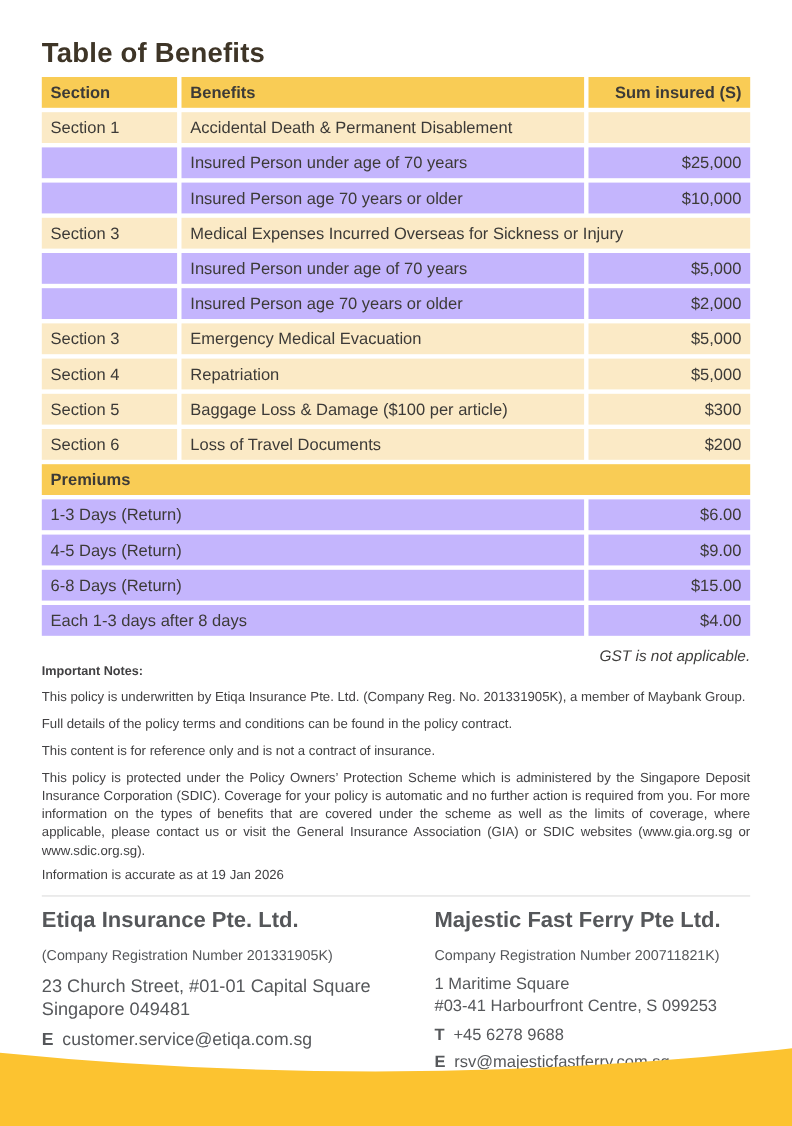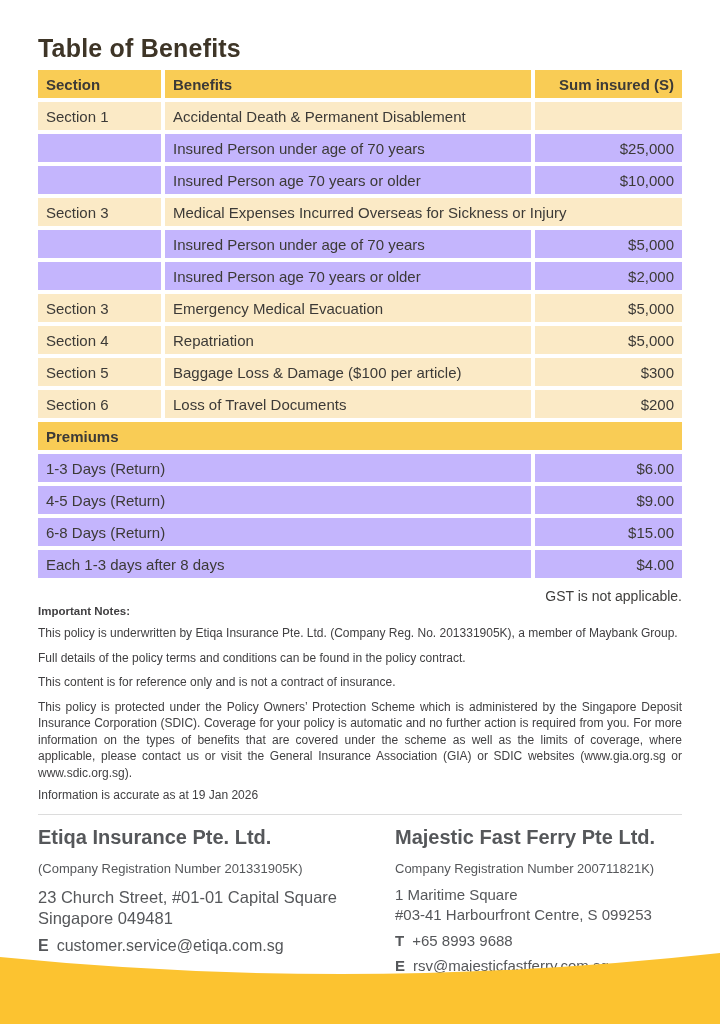--- a/index.html
+++ b/index.html
@@ -25,21 +25,21 @@
     font-size:15px; color:#3c3a37; text-align:left;
     white-space:nowrap; overflow:hidden;
   }
   .benefits th { background:#f9cc55; font-weight:bold; }
   .benefits th.sum-col { text-align:right; }
   .benefits td.light { background:#fbeac6; }
   .benefits td.dark  { background:#c4b5fd; }
   .benefits td.sum   { text-align:right; }
   .benefits td.premiums-head { background:#f9cc55; font-weight:bold; }
 
-  .gst-note { text-align:right; font-size:14px; color:#3f3e3c; margin-top:6px; }
+  .gst-note { text-align:right; font-size:14px; color:#3f3e3c; margin-top:6px;font-style:italic; }
 
   .notes-heading { font-size:11.5px; font-weight:bold; color:#414042; margin-top:1px; }
   .note { font-size:12px; line-height:1.38; color:#414042; margin-top:8px; }
   .note.justify { text-align:justify; }
   .accuracy { font-size:12px; color:#414042; margin-top:7px; }
 
   .divider { border:none; border-top:1px solid #dcdcdc; margin-top:12px; }
 
   .footer { display:flex; margin-top:11px; }
   .f-col-left  { width:357px; }
@@ -173,21 +173,21 @@
         <a class="website" href="#">www.etiqa.com.sg</a>
       </div>
       <div class="f-col-right">
         <div class="company-name">Majestic Fast Ferry Pte Ltd.</div>
         <div class="company-reg">Company Registration Number 200711821K)</div>
         <div class="addr-small">
           <div>1 Maritime Square</div>
           <div>#03-41 Harbourfront Centre, S 099253</div>
         </div>
         <div class="contact-line small">
-          <span class="contact-label">T</span><span>+65 8993 9688</span>
+          <span class="contact-label">T</span><span>+45 6278 9688</span>
         </div>
         <div class="contact-line small">
           <span class="contact-label">E</span><span>rsv@majesticfastferry.com.sg</span>
         </div>
       </div>
     </div>
 
   </div>
 
   <svg class="wave" viewBox="0 0 720 72" preserveAspectRatio="none" aria-hidden="true">

